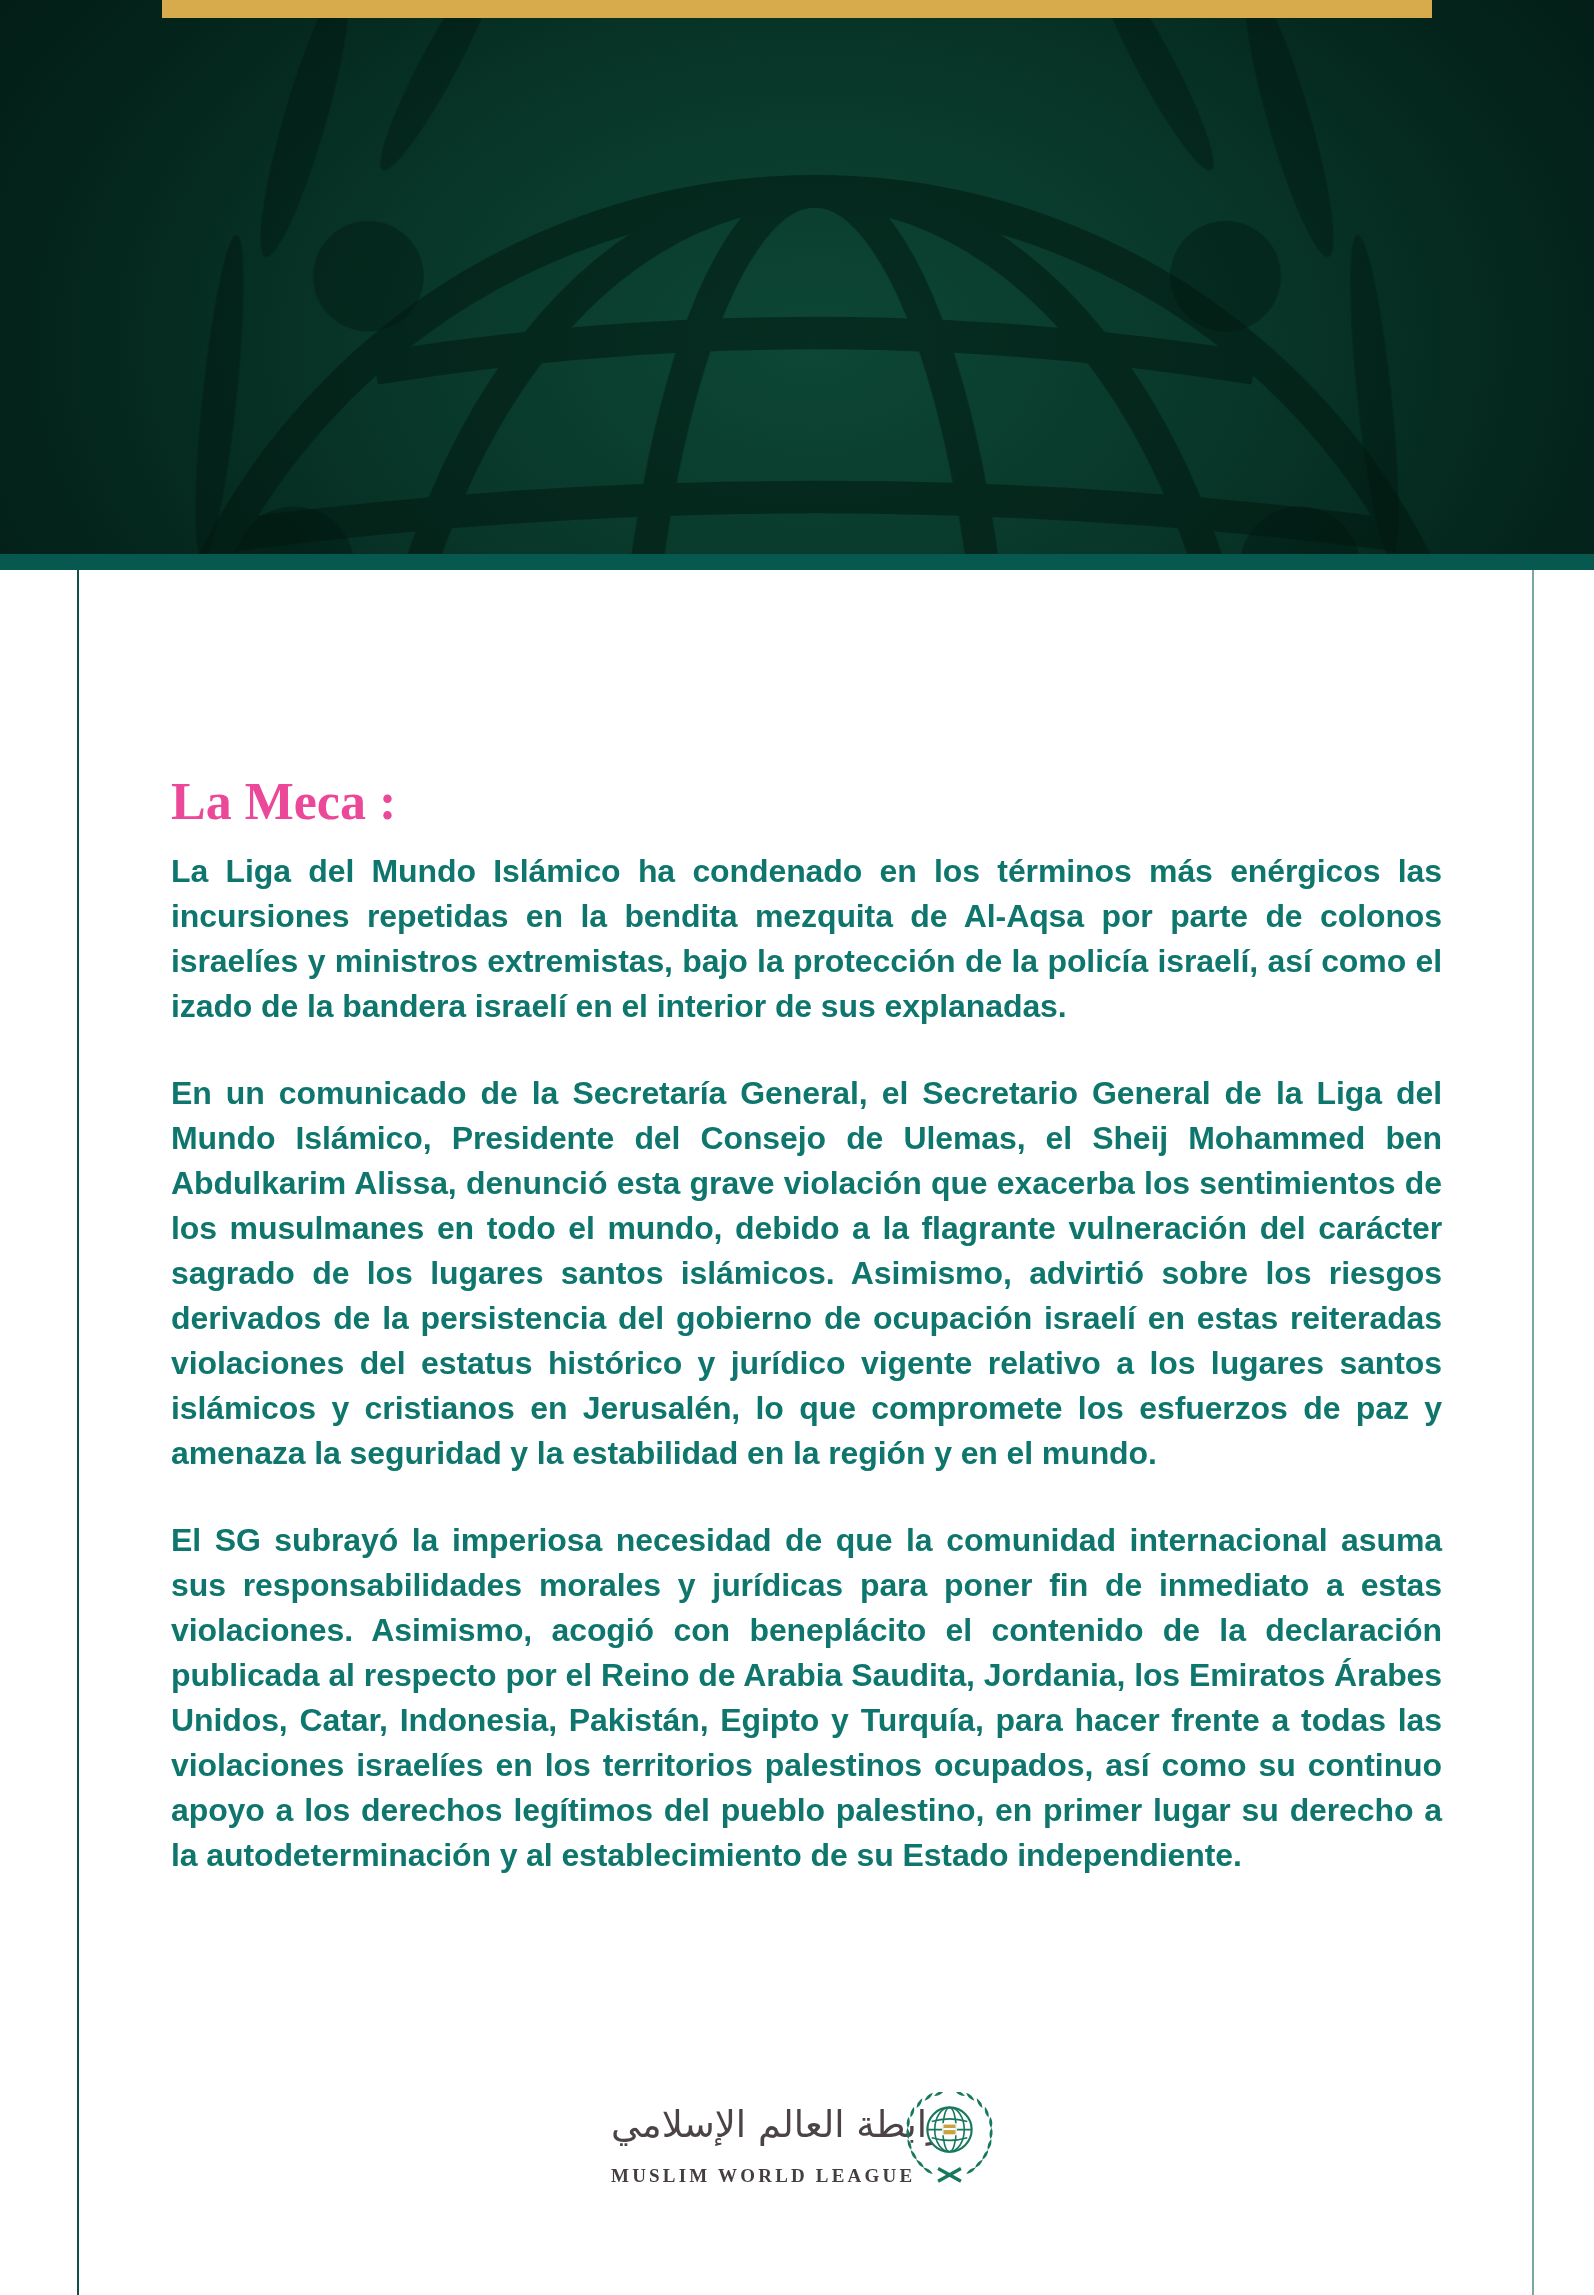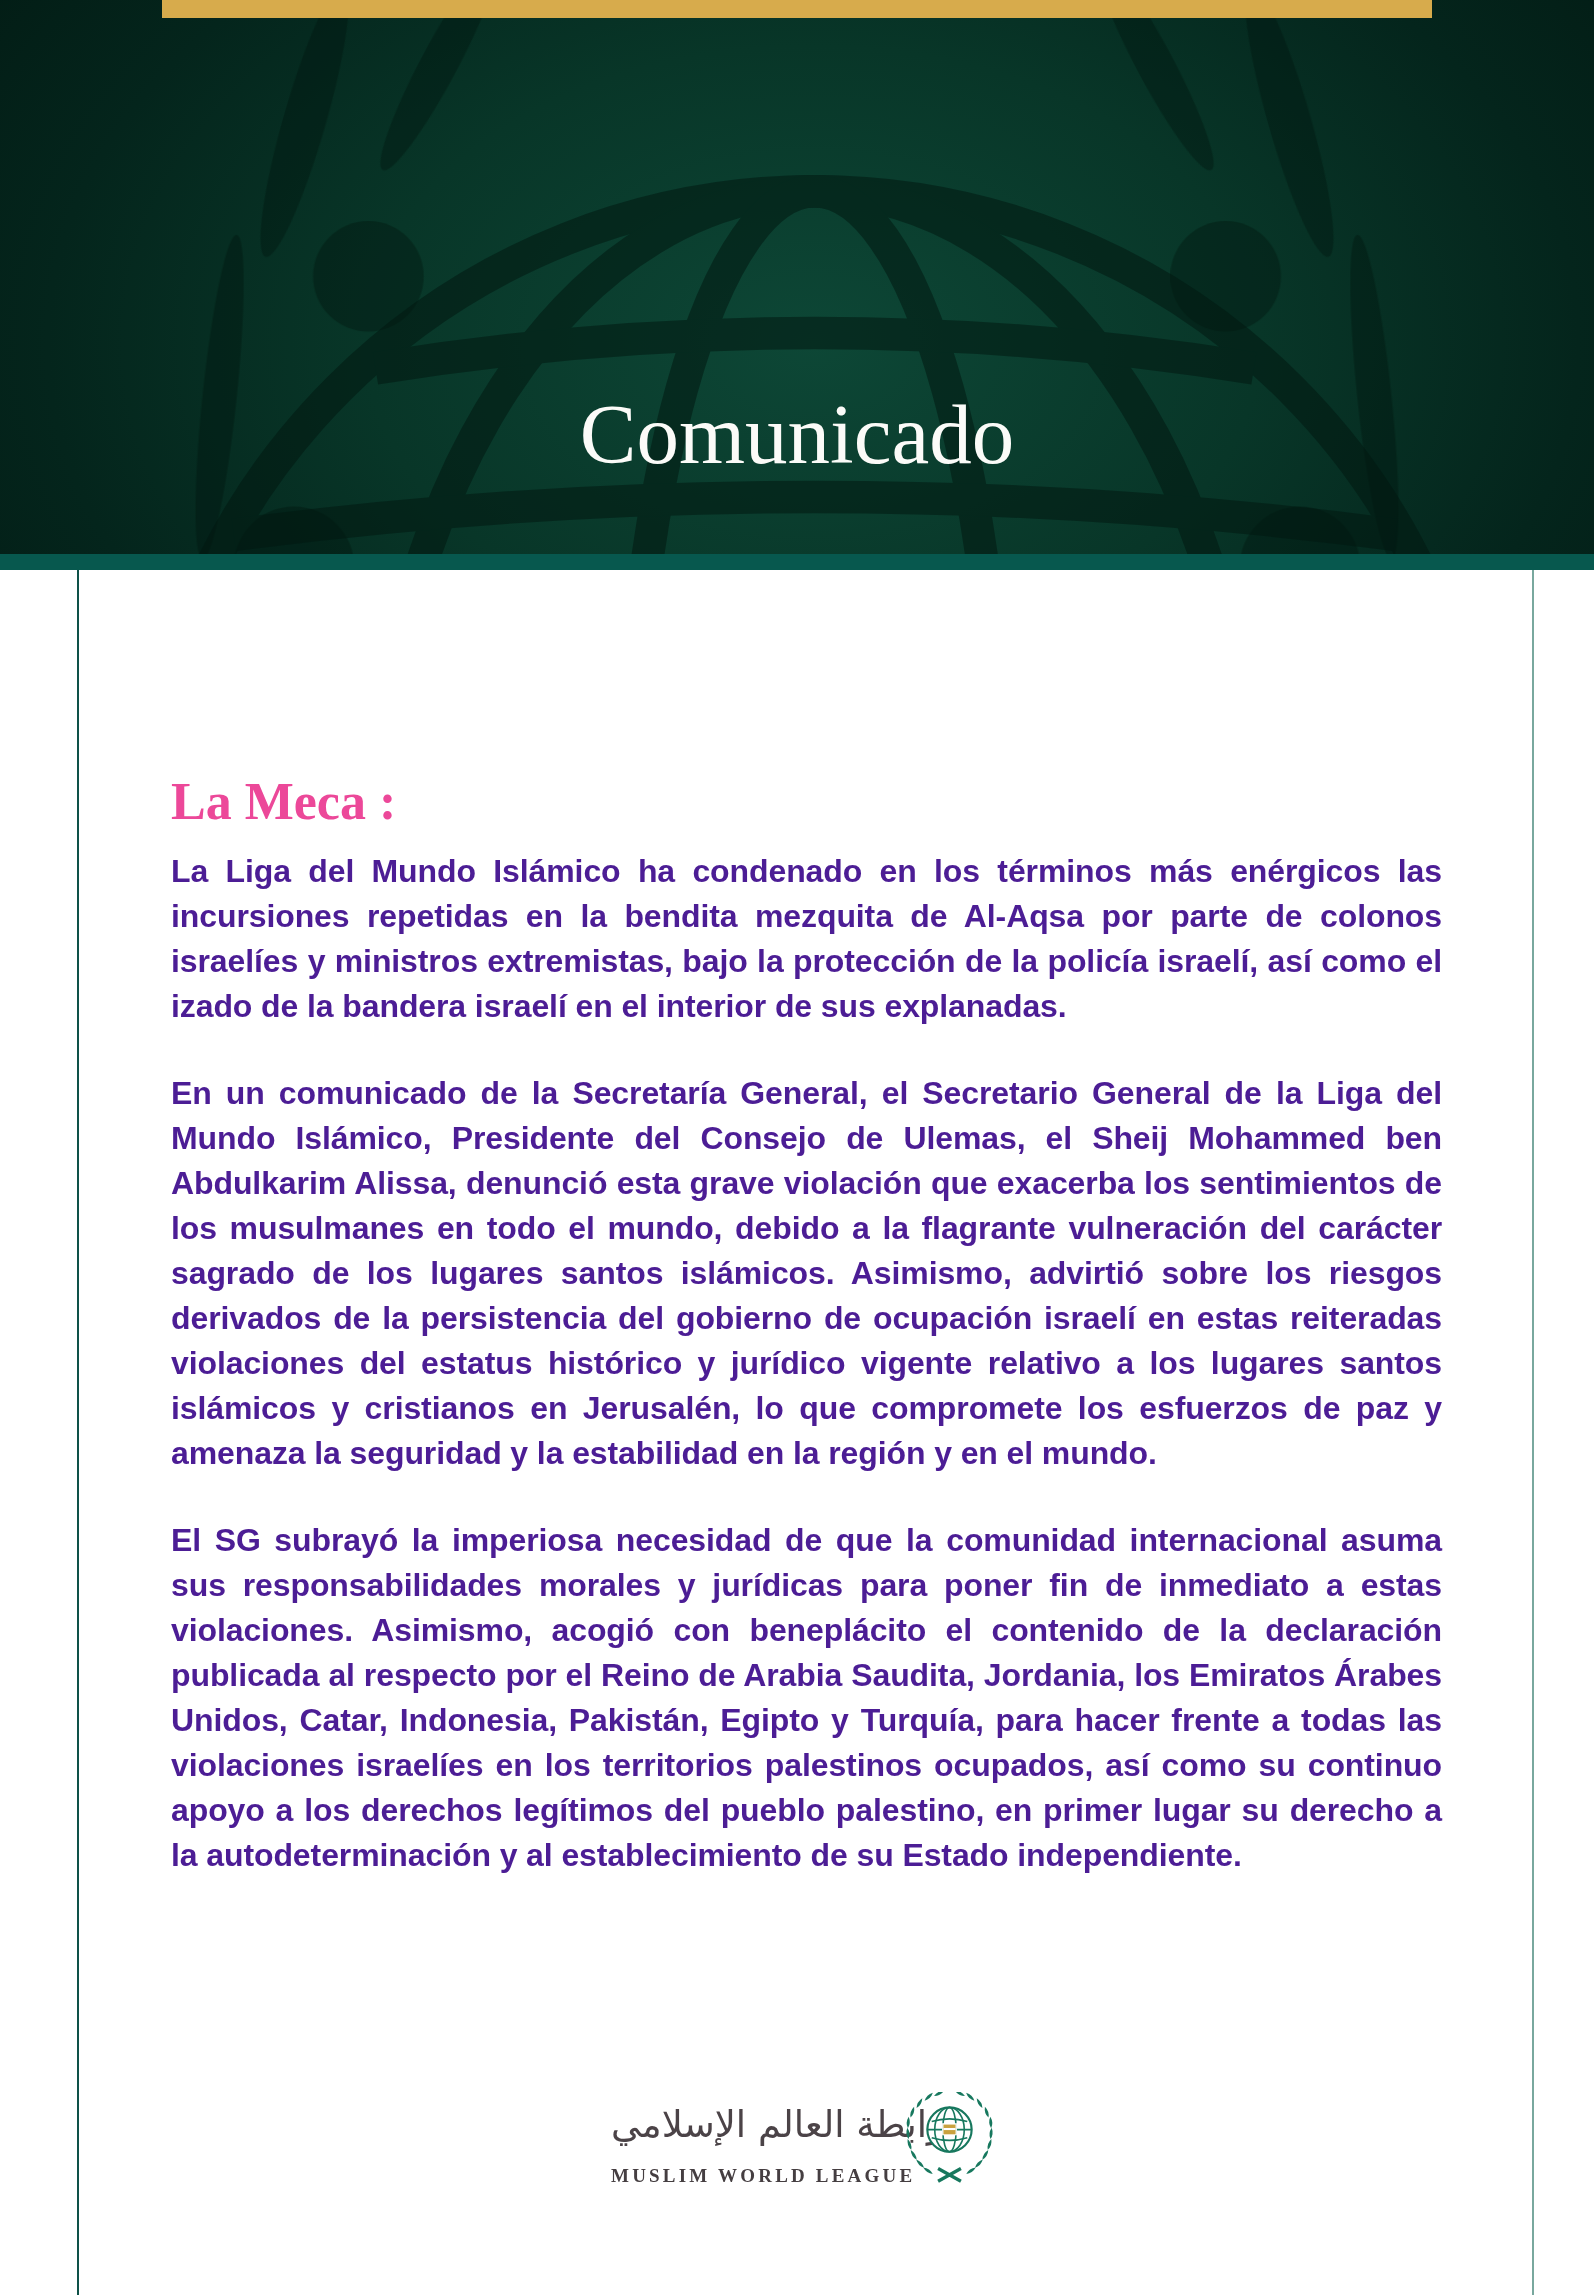--- a/index.html
+++ b/index.html
@@ -25,21 +25,21 @@
   .vline-left{position:absolute;top:570px;left:77px;width:2.1px;height:1725px;background:#0E5148;}
   .vline-right{position:absolute;top:570px;left:1532px;width:2.1px;height:1725px;background:#79A89E;}
   
   .article-heading{
     position:absolute;top:741px;left:171px;
     font-family:"Liberation Serif","DejaVu Serif",serif;font-weight:700;
     font-size:52px;line-height:1;color:#ec4899;
   }
   .bodytext{
     position:absolute;top:849px;left:171px;width:1271px;
-    color:#4c1d95;font-size:32px;line-height:45px;font-weight:600;
+    color:#0f766e;font-size:32px;line-height:45px;font-weight:600;
     text-align:justify;letter-spacing:-0.1px;
   }
   .bodytext p{margin:0 0 42px 0;}
   
   .logo{position:absolute;top:2089px;left:611px;display:flex;align-items:flex-start;}
   .logo-left{width:275px;text-align:center;}
   .logo-arabic{
     font-family:"DejaVu Sans",sans-serif;font-size:37px;color:#4B4347;
     height:72px;line-height:72px;white-space:nowrap;
   }
@@ -72,21 +72,20 @@
 
       <g fill="none" stroke="#021912" stroke-width="46" opacity="0.55">
         <circle cx="1150" cy="1220" r="950"></circle>
         <ellipse cx="1150" cy="1220" rx="620" ry="950"></ellipse>
         <ellipse cx="1150" cy="1220" rx="265" ry="950"></ellipse>
         <path d="M 530 520 Q 1150 420 1770 520"></path>
         <path d="M 330 755 Q 1150 648 1970 755"></path>
       </g>
     </svg>
     <div class="goldbar"></div>
-    <div class="page-title">Comunicado</div>
   </div>
 
   <div class="tealband"></div>
   <div class="vline-left"></div>
   <div class="vline-right"></div>
 
   <h1 class="article-heading">La Meca :</h1>
 
   <div class="bodytext">
     <p>La Liga del Mundo Islámico ha condenado en los términos más enérgicos las incursiones repetidas en la bendita mezquita de Al-Aqsa por parte de colonos israelíes y ministros extremistas, bajo la protección de la policía israelí, así como el izado de la bandera israelí en el interior de sus explanadas.</p>

